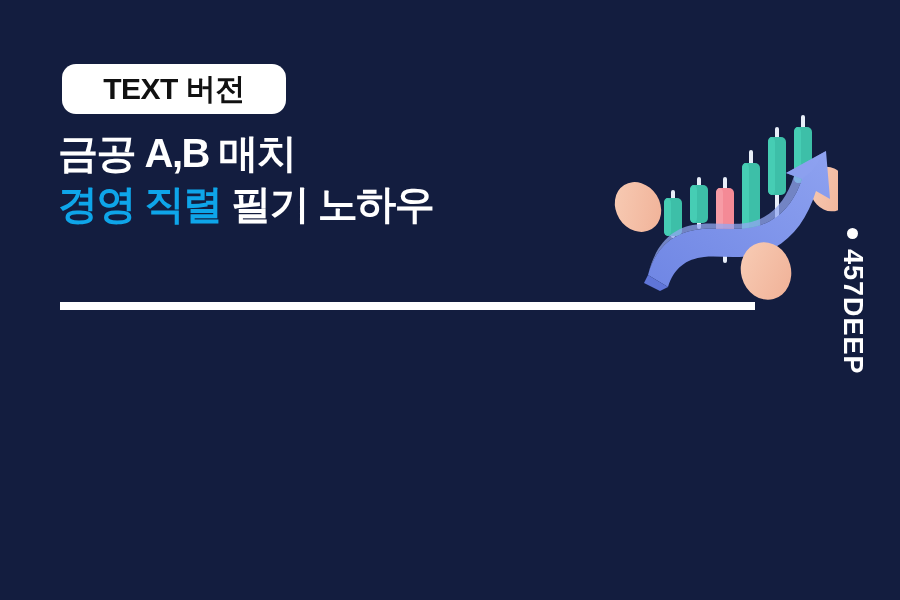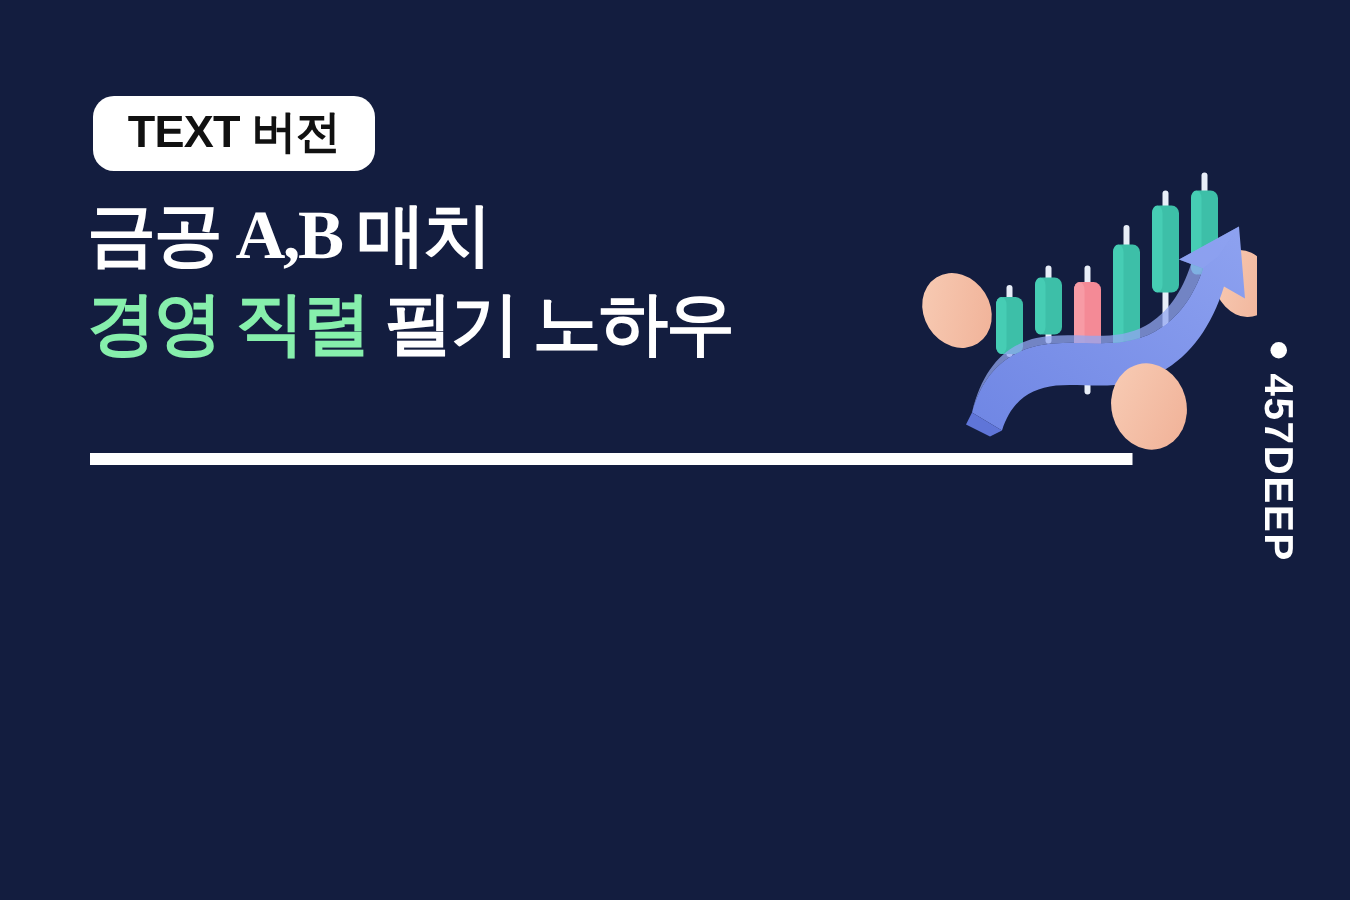--- a/index.html
+++ b/index.html
@@ -18,21 +18,21 @@
     height: 600px;
     background: #131d3f;
     overflow: hidden;
   }
 
   
   .badge {
     position: absolute;
     left: 62px;
     top: 64px;
-    width: 188px;
+    width: 224px;
     height: 50px;
     background: #ffffff;
     border-radius: 14px;
     display: flex;
     align-items: center;
     justify-content: center;
   }
   .badge-label {
     color: #111111;
     font-size: 30px;
@@ -43,30 +43,29 @@
   }
 
   
   .headline {
     position: absolute;
     left: 58px;
     top: 128px;
     width: 720px;
   }
   .headline-line {
-    font-size: 46px;
+    font-size: 40px;
     font-weight: bold;
     line-height: 1.28;
     letter-spacing: -1.5px;
     color: #ffffff;
     white-space: nowrap;
-    font-family: Liberation Serif, serif;
   }
   .headline-line .accent {
-    color: #86efac;
+    color: #0ea5e9;
   }
 
   
   .divider {
     position: absolute;
     left: 60px;
     top: 302px;
     width: 695px;
     height: 8px;
     background: #ffffff;

